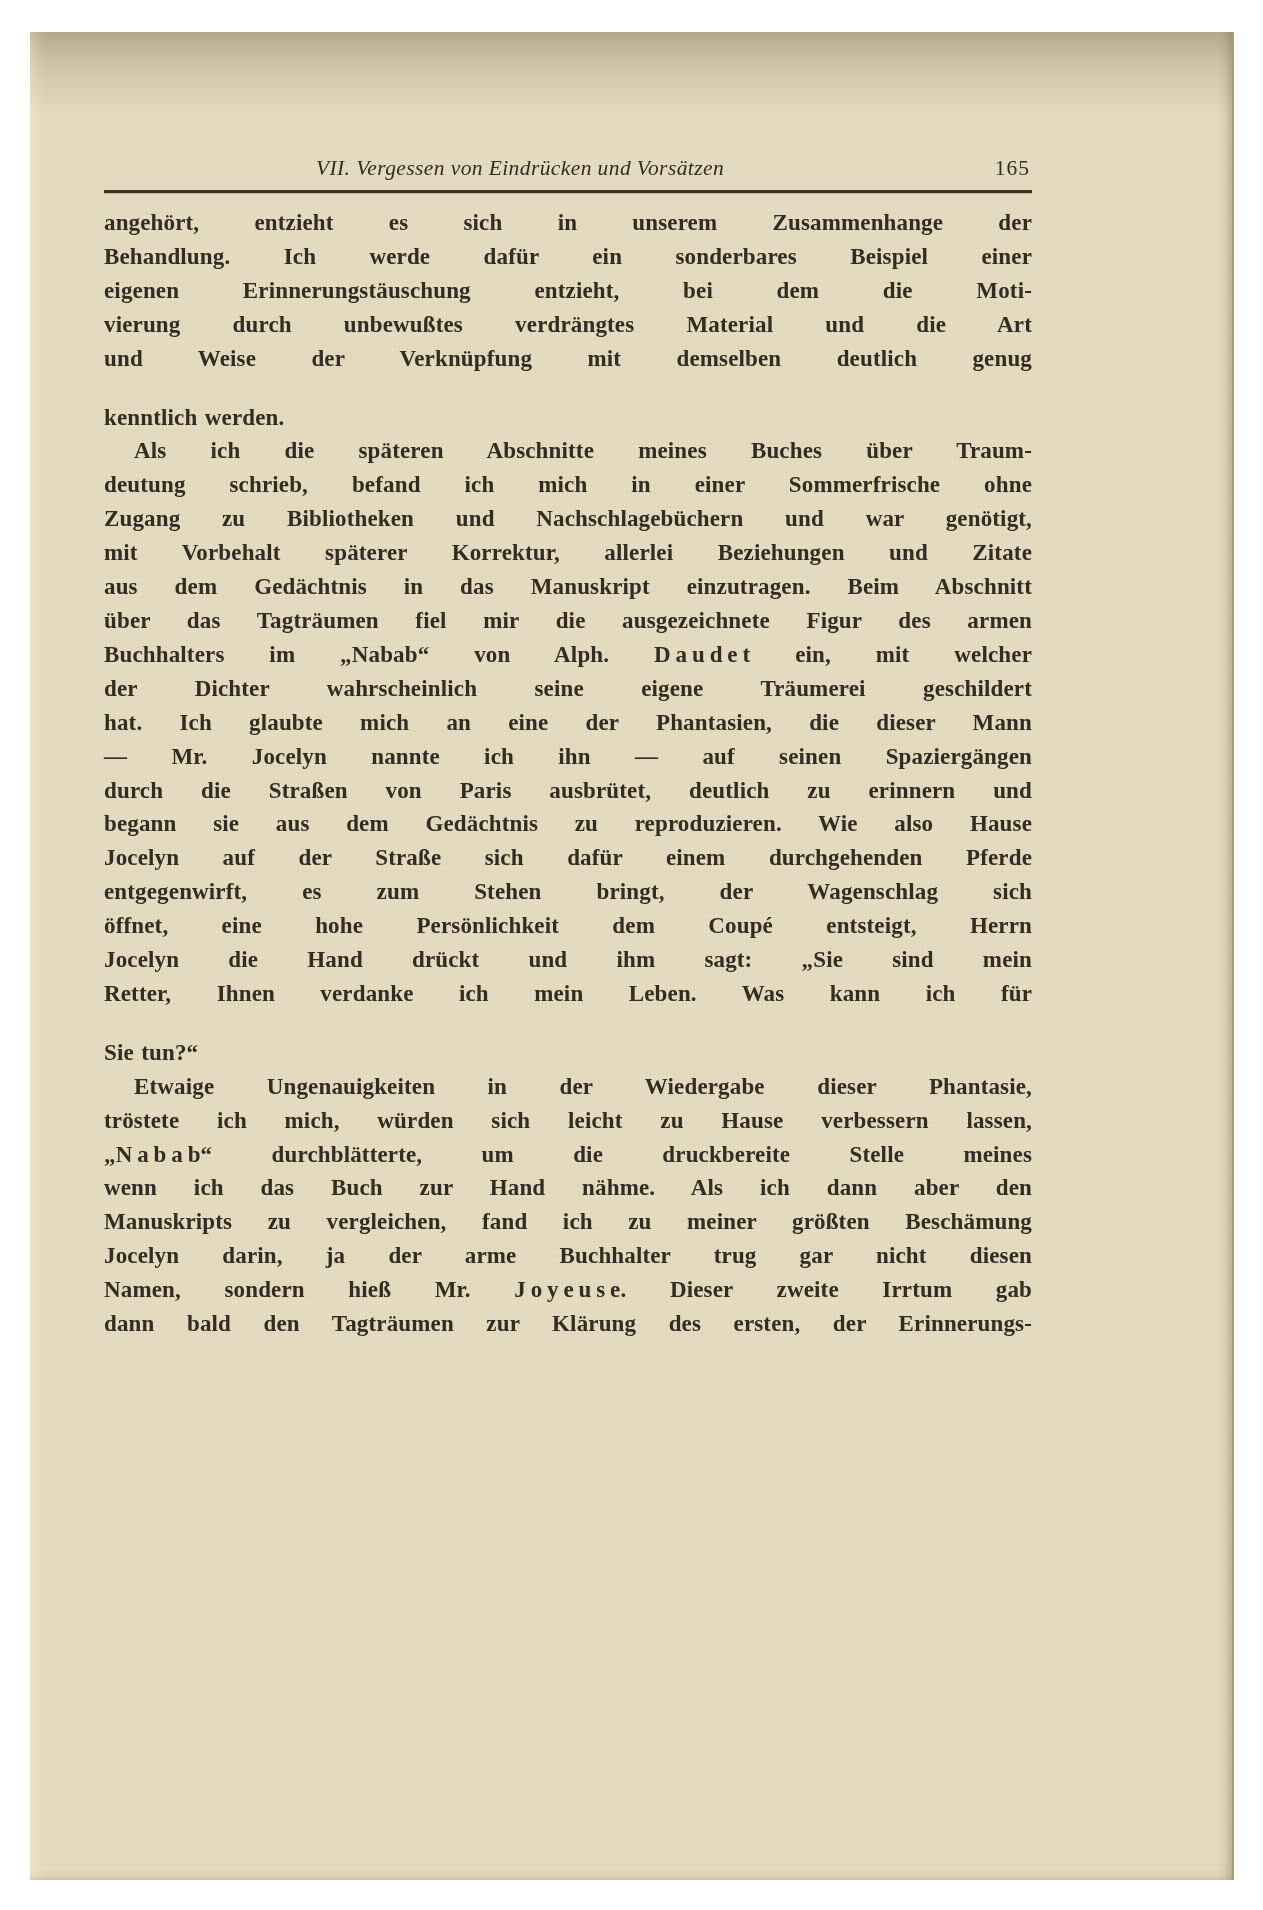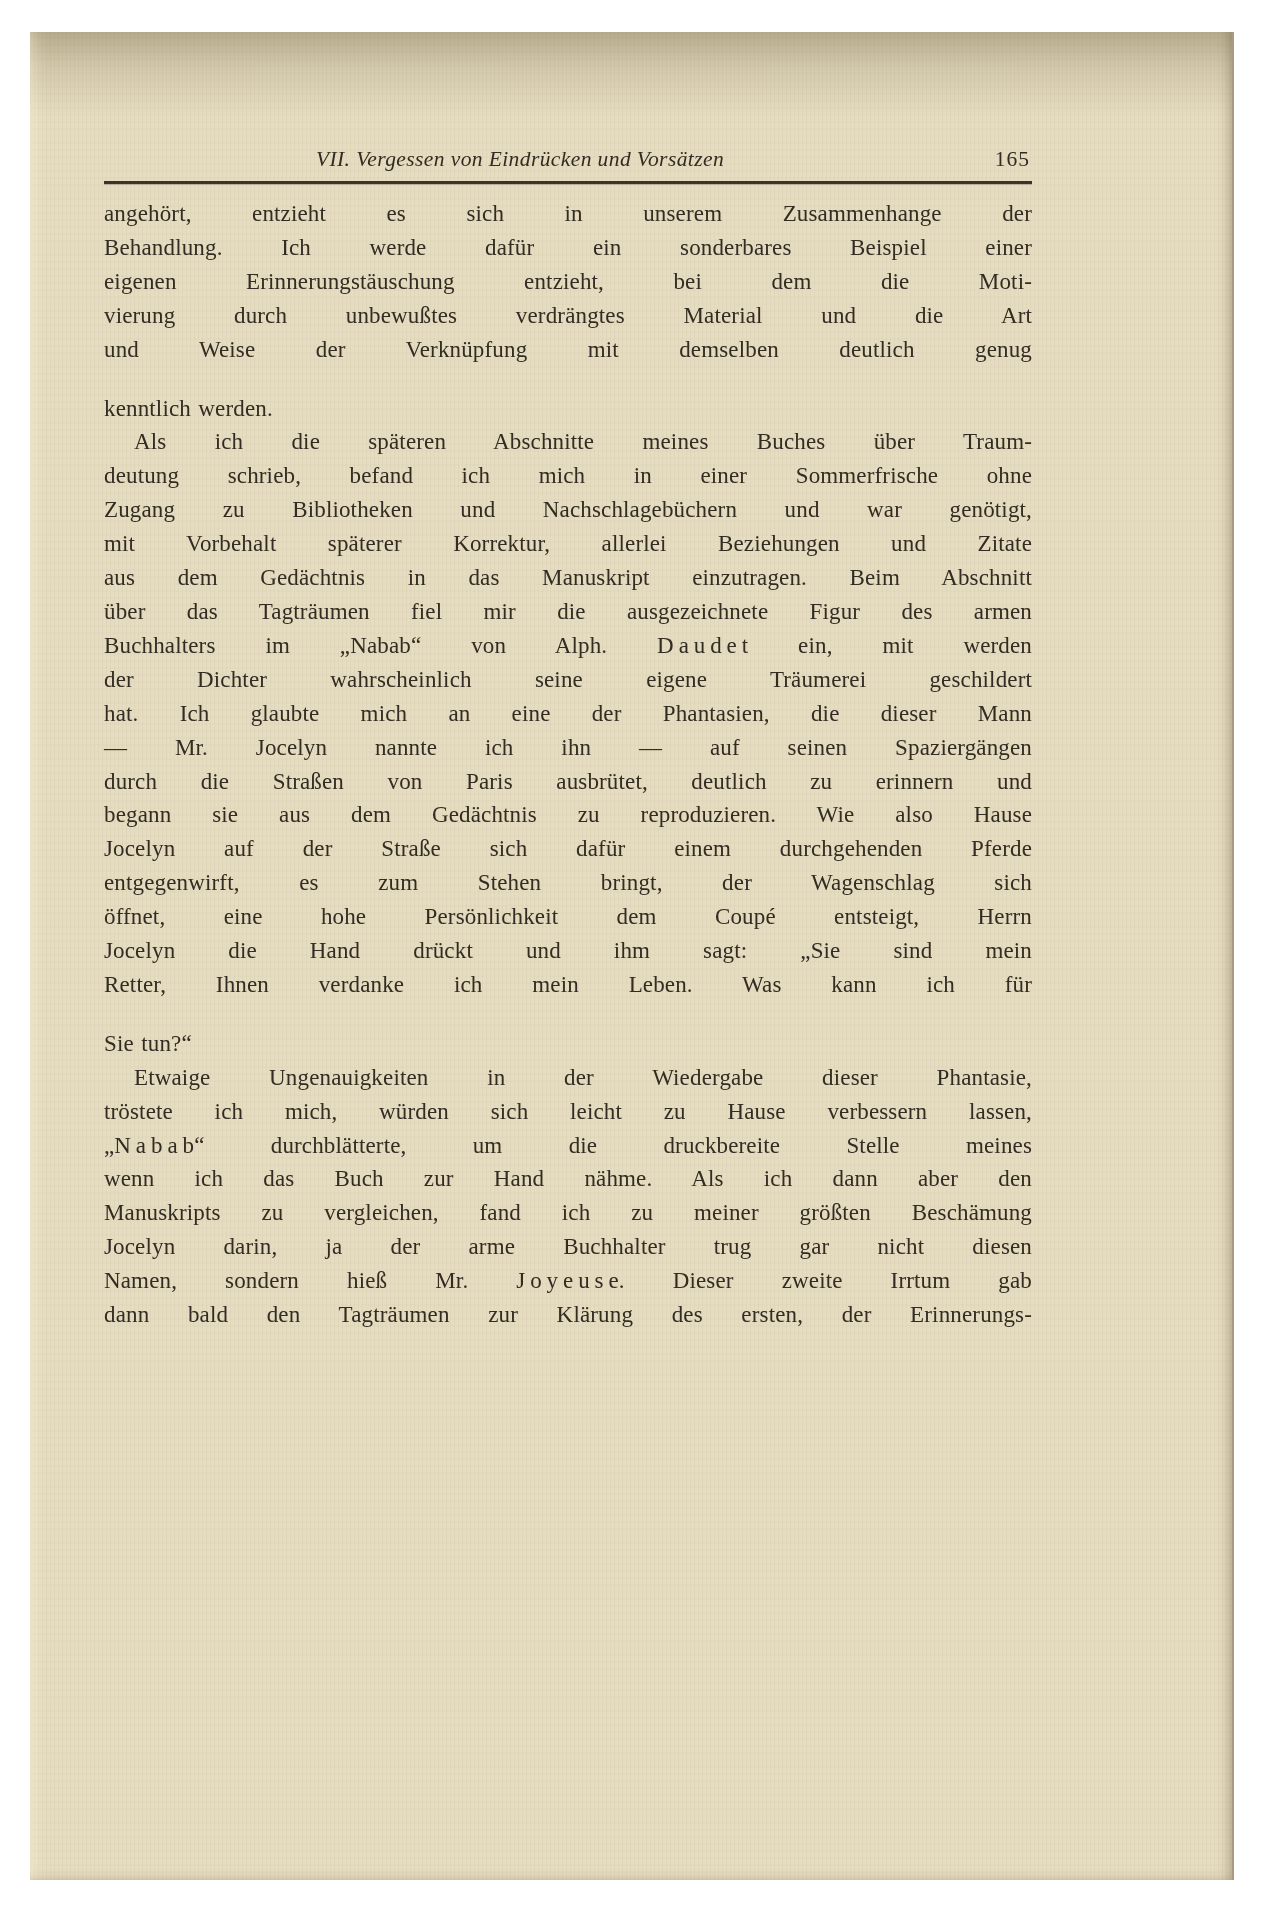--- a/index.html
+++ b/index.html
@@ -37,21 +37,21 @@
     box-shadow:
       inset -9px 0 12px -6px rgba(92,80,54,0.38),
       inset 12px 0 16px -10px rgba(255,250,222,0.55),
       inset 0 -8px 12px -8px rgba(120,105,72,0.25);
   }
 
   
   .text-block {
     position: absolute;
     left: 74px;
-    top: 112px;
+    top: 121px;
     width: 928px;
     color: var(--ink, #322c22);
   }
 
   .page-header {
     position: relative;
     height: 30px;
     line-height: 30px;
     font-size: 21.5px;
     margin-bottom: 7px;
@@ -76,20 +76,21 @@
     background: var(--rule, #3a3327);
     box-shadow: 0 1px 0 rgba(58,51,39,0.25);
   }
 
   .body-text {
     margin-top: 13px;
     font-size: 23px;
     line-height: 33.9px;
     letter-spacing: 0.15px;
     word-spacing: 1.5px;
+    font-weight: bold;
   }
   .line {
     text-align: justify;
     text-align-last: justify;
     white-space: normal;
   }
   .line.para-end {
     text-align-last: left;
     margin-top: 25px;
   }
@@ -116,21 +117,21 @@
         <div class="line">eigenen Erinnerungstäuschung entzieht, bei dem die Moti-</div>
         <div class="line">vierung durch unbewußtes verdrängtes Material und die Art</div>
         <div class="line">und Weise der Verknüpfung mit demselben deutlich genug</div>
         <div class="line para-end">kenntlich werden.</div>
         <div class="line indent">Als ich die späteren Abschnitte meines Buches über Traum-</div>
         <div class="line">deutung schrieb, befand ich mich in einer Sommerfrische ohne</div>
         <div class="line">Zugang zu Bibliotheken und Nachschlagebüchern und war genötigt,</div>
         <div class="line">mit Vorbehalt späterer Korrektur, allerlei Beziehungen und Zitate</div>
         <div class="line">aus dem Gedächtnis in das Manuskript einzutragen. Beim Abschnitt</div>
         <div class="line">über das Tagträumen fiel mir die ausgezeichnete Figur des armen</div>
-        <div class="line">Buchhalters im „Nabab“ von Alph. D a u d e t ein, mit werden</div>
+        <div class="line">Buchhalters im „Nabab“ von Alph. D a u d e t ein, mit welcher</div>
         <div class="line">der Dichter wahrscheinlich seine eigene Träumerei geschildert</div>
         <div class="line">hat. Ich glaubte mich an eine der Phantasien, die dieser Mann</div>
         <div class="line">— Mr. Jocelyn nannte ich ihn — auf seinen Spaziergängen</div>
         <div class="line">durch die Straßen von Paris ausbrütet, deutlich zu erinnern und</div>
         <div class="line">begann sie aus dem Gedächtnis zu reproduzieren. Wie also Hause</div>
         <div class="line">Jocelyn auf der Straße sich dafür einem durchgehenden Pferde</div>
         <div class="line">entgegenwirft, es zum Stehen bringt, der Wagenschlag sich</div>
         <div class="line">öffnet, eine hohe Persönlichkeit dem Coupé entsteigt, Herrn</div>
         <div class="line">Jocelyn die Hand drückt und ihm sagt: „Sie sind mein</div>
         <div class="line">Retter, Ihnen verdanke ich mein Leben. Was kann ich für</div>

